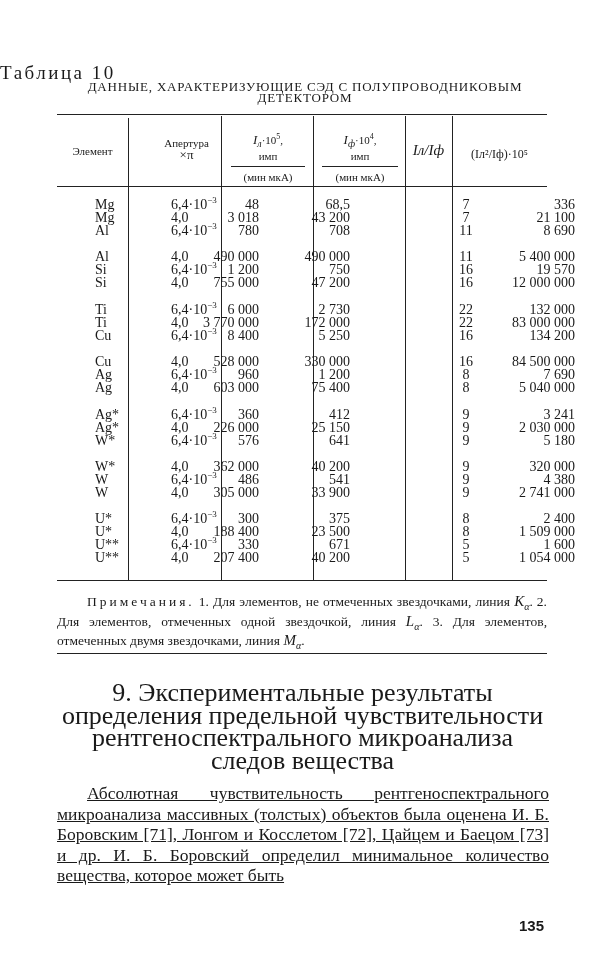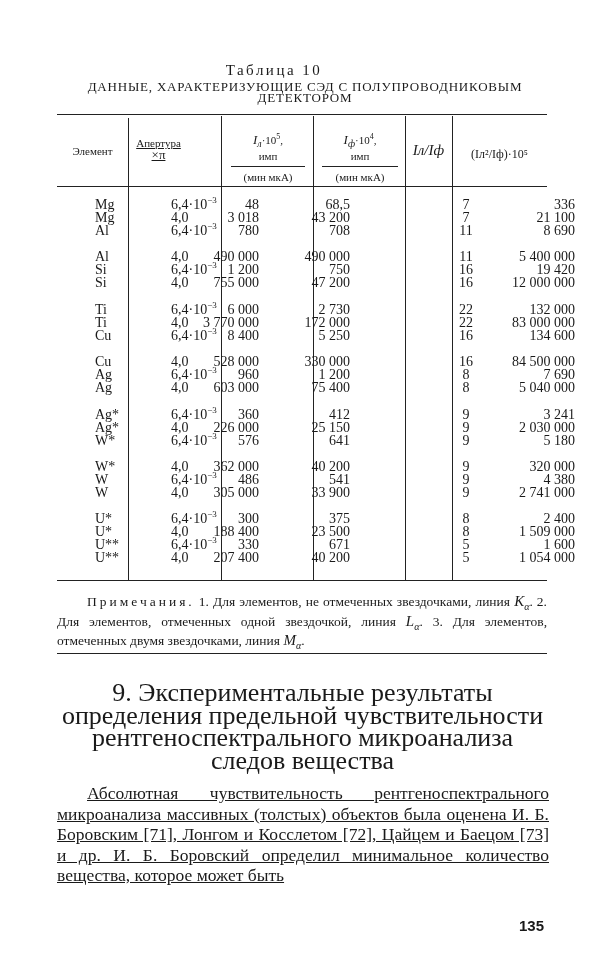--- a/index.html
+++ b/index.html
@@ -1,18 +1,18 @@
 <!DOCTYPE html>
 <html><head>
 <meta charset="utf-8">
 <style>
   html, body { margin:0; padding:0; }
   body { width:600px; height:972px; background:#fff; color:#1a1a1a; font-family:"Liberation Serif","DejaVu Serif",serif; position:relative; overflow:hidden; }
   .abs { position:absolute; }
-  #table-label { left:0; right:52px; top:62px; text-align:center; font-size:15px; letter-spacing:2.5px; }
+  #table-label { left:0; right:52px; top:62px; text-align:left; font-size:19px; letter-spacing:2.5px; }
   #table-title { left:60px; width:490px; top:81px; text-align:center; font-size:13px; letter-spacing:0.8px; line-height:11px; text-transform:uppercase; }
   .hline { position:absolute; left:57px; width:490px; border-top:1.5px solid #222; }
   .vline { position:absolute; width:0; border-left:1px solid #222; }
   .hdr { position:absolute; text-align:center; font-size:11px; line-height:12px; }
   .hdr i { font-style:italic; font-size:13px; }
   .sub { font-size:8px; vertical-align:super; }
   .hdr .frac-line { border-top:1px solid #222; margin:4px 6px 4px; }
   .grp { position:absolute; left:57px; width:490px;margin-left:38px; }
   .row { position:relative; height:13px; font-size:14px; line-height:13px; }
   .cell { position:absolute; top:0; white-space:nowrap; }
@@ -39,21 +39,21 @@
 <div class="hline" style="top:114px;"></div>
 <div class="hline" style="top:186px;"></div>
 <div class="hline" style="top:580px; border-top-width:1px;"></div>
 <div class="vline" style="left:128px; top:118px; height:463px;"></div>
 <div class="vline" style="left:221px; top:116px; height:465px;"></div>
 <div class="vline" style="left:313px; top:116px; height:465px;"></div>
 <div class="vline" style="left:405px; top:116px; height:465px;"></div>
 <div class="vline" style="left:452px; top:116px; height:465px;"></div>
 
 <div class="hdr" style="left:57px; width:71px; top:145px;">Элемент</div>
-<div class="hdr" style="left:112px; width:93px; top:137px;text-decoration:underline;">
+<div class="hdr" style="left:140px; width:93px; top:137px;">
   <div>Апертура</div>
   <div style="font-size:13px;">×π</div>
 </div>
 <div class="hdr" style="left:225px; width:86px; top:131px;">
   <div><i>I</i><i style="font-size:10px;vertical-align:sub;">л</i><span>·10</span><span class="sub">5</span>,</div>
   <div>имп</div>
   <div class="frac-line"></div>
   <div>(мин мкА)</div>
 </div>
 <div class="hdr" style="left:316px; width:88px; top:131px;">
@@ -100,21 +100,21 @@
         <span class="cell c-if">490 000</span>
         <span class="cell c-rat">11</span>
         <span class="cell c-sq">5 400 000</span>
       </div>
       <div class="row">
         <span class="cell c-el">Si</span>
         <span class="cell c-ap"><span>6,4·10</span><span class="sup">−3</span></span>
         <span class="cell c-il">1 200</span>
         <span class="cell c-if">750</span>
         <span class="cell c-rat">16</span>
-        <span class="cell c-sq">19 420</span>
+        <span class="cell c-sq">19 570</span>
       </div>
       <div class="row">
         <span class="cell c-el">Si</span>
         <span class="cell c-ap"><span>4,0</span><span class="sup"></span></span>
         <span class="cell c-il">755 000</span>
         <span class="cell c-if">47 200</span>
         <span class="cell c-rat">16</span>
         <span class="cell c-sq">12 000 000</span>
       </div>
     </div>
@@ -134,21 +134,21 @@
         <span class="cell c-if">172 000</span>
         <span class="cell c-rat">22</span>
         <span class="cell c-sq">83 000 000</span>
       </div>
       <div class="row">
         <span class="cell c-el">Cu</span>
         <span class="cell c-ap"><span>6,4·10</span><span class="sup">−3</span></span>
         <span class="cell c-il">8 400</span>
         <span class="cell c-if">5 250</span>
         <span class="cell c-rat">16</span>
-        <span class="cell c-sq">134 600</span>
+        <span class="cell c-sq">134 200</span>
       </div>
     </div>
     <div class="grp" style="top: 355px;">
       <div class="row">
         <span class="cell c-el">Cu</span>
         <span class="cell c-ap"><span>4,0</span><span class="sup"></span></span>
         <span class="cell c-il">528 000</span>
         <span class="cell c-if">330 000</span>
         <span class="cell c-rat">16</span>
         <span class="cell c-sq">84 500 000</span>

